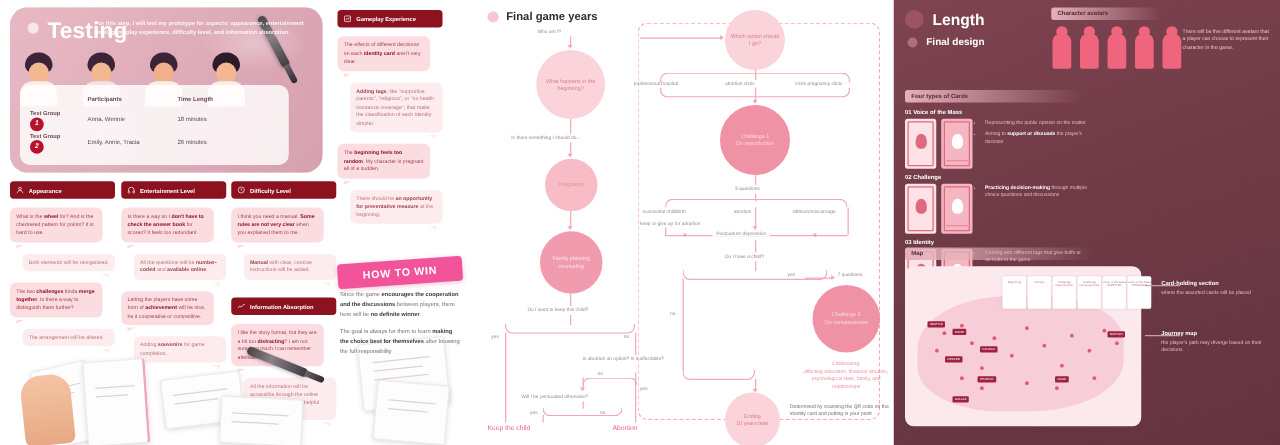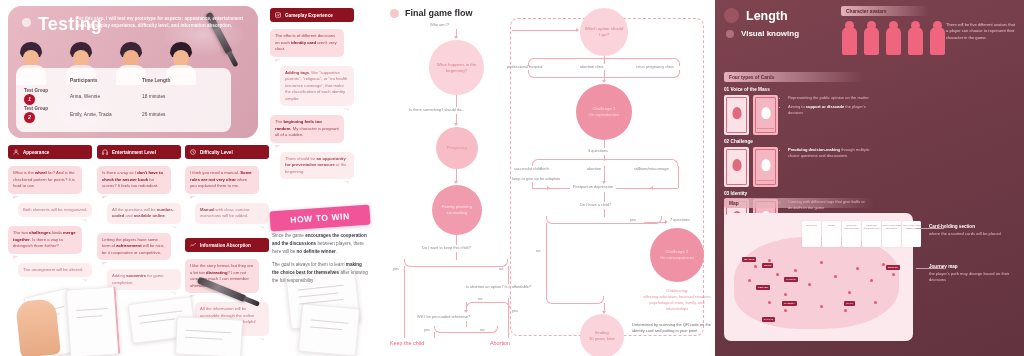--- a/index.html
+++ b/index.html
@@ -359,21 +359,21 @@
 
   <div class="htw-banner">HOW TO WIN</div>
   <div class="htw-text">
     <p>Since the game <b>encourages the cooperation and the discussions</b> between players, there here will be <b>no definite winner</b>.</p>
     <p>The goal is always for them to learn <b>making the choice best for themselves</b> after knowing the full responsibility</p>
   </div>
 
   <div class="flow">
     <div class="flow-title">
       <span class="dot"></span>
-      <span>Final game flow</span>
+      <span>Final game years</span>
     </div>
 
     <div class="dashbox" style="left:128px;top:18px;width:194px;height:318px"></div>
 
     <div class="flab" style="left:48px;top:22px">Who am I?</div>
     <div class="ln-v" style="left:74px;top:29px;height:8px"></div>
       <div class="arrow-d" style="left:72px;top:36px"></div>
     <div class="node n-light" style="left:47px;top:40px;width:55px;height:55px">
       <span>What happens in the beginning?</span>
     </div>
@@ -479,21 +479,21 @@
   </div>
 </div>
 
 <div class="right-zone">
   <div class="r-head">
     <span class="r-dot-big"></span>
     <span class="r-title">Length</span>
   </div>
   <div class="r-sub">
     <span class="r-dot-sm"></span>
-    <span class="r-subt">Visual knowing</span>
+    <span class="r-subt">Final design</span>
   </div>
 
   <div class="avatar-box">
     <div class="sec-label" style="width:88px">Character avatars</div>
     <div class="av-row" id="av-row">
         <div class="av-fig">
           <i class="h"></i>
           <i class="b"></i>
         </div>
         <div class="av-fig">

